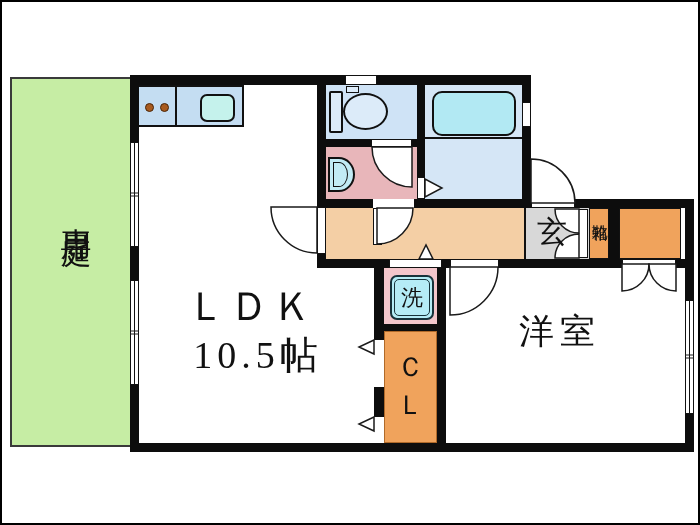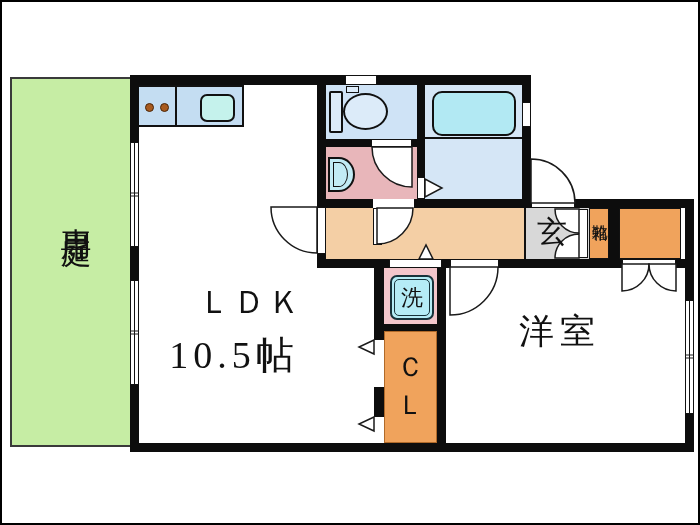--- a/index.html
+++ b/index.html
@@ -142,22 +142,22 @@
     <line x1="128" y1="191" x2="137" y2="191" stroke="#1a1a1a" stroke-width="1"></line>
     <line x1="128" y1="194" x2="137" y2="194" stroke="#1a1a1a" stroke-width="1"></line>
     <line x1="128" y1="329" x2="137" y2="329" stroke="#1a1a1a" stroke-width="1"></line>
     <line x1="128" y1="332" x2="137" y2="332" stroke="#1a1a1a" stroke-width="1"></line>
     <line x1="683" y1="353" x2="692" y2="353" stroke="#1a1a1a" stroke-width="1"></line>
     <line x1="683" y1="356" x2="692" y2="356" stroke="#1a1a1a" stroke-width="1"></line>
   </svg>
 
   <div class="txt vert" style="left:57px;top:201px;font-size:31px;letter-spacing:4px;">専用庭</div>
 
-  <div class="txt" style="left:168px;top:284px;width:162px;text-align:center;font-size:32px;letter-spacing:3px;">ＬＤＫ</div>
-  <div class="txt" style="left:144px;top:334px;width:176px;text-align:center;font-size:38px;letter-spacing:5px;">10.5帖</div>
+  <div class="txt" style="left:168px;top:284px;width:162px;text-align:center;font-size:40px;letter-spacing:3px;">ＬＤＫ</div>
+  <div class="txt" style="left:168px;top:334px;width:176px;text-align:center;font-size:38px;letter-spacing:5px;">10.5帖</div>
 
   <div class="txt" style="left:500px;top:312px;width:116px;text-align:center;font-size:35px;letter-spacing:6px;">洋室</div>
 
   <div class="txt" style="left:524px;top:214px;width:52px;text-align:center;font-size:30px;">玄</div>
 
   <div class="txt vert" style="left:589px;top:210px;font-size:16px;letter-spacing:1px;">靴箱</div>
 
 
   <div class="txt" style="left:382px;top:331px;width:53px;height:106px;display:flex;flex-direction:column;align-items:center;justify-content:center;gap:10px;font-size:27px;">
     <span>Ｃ</span>

